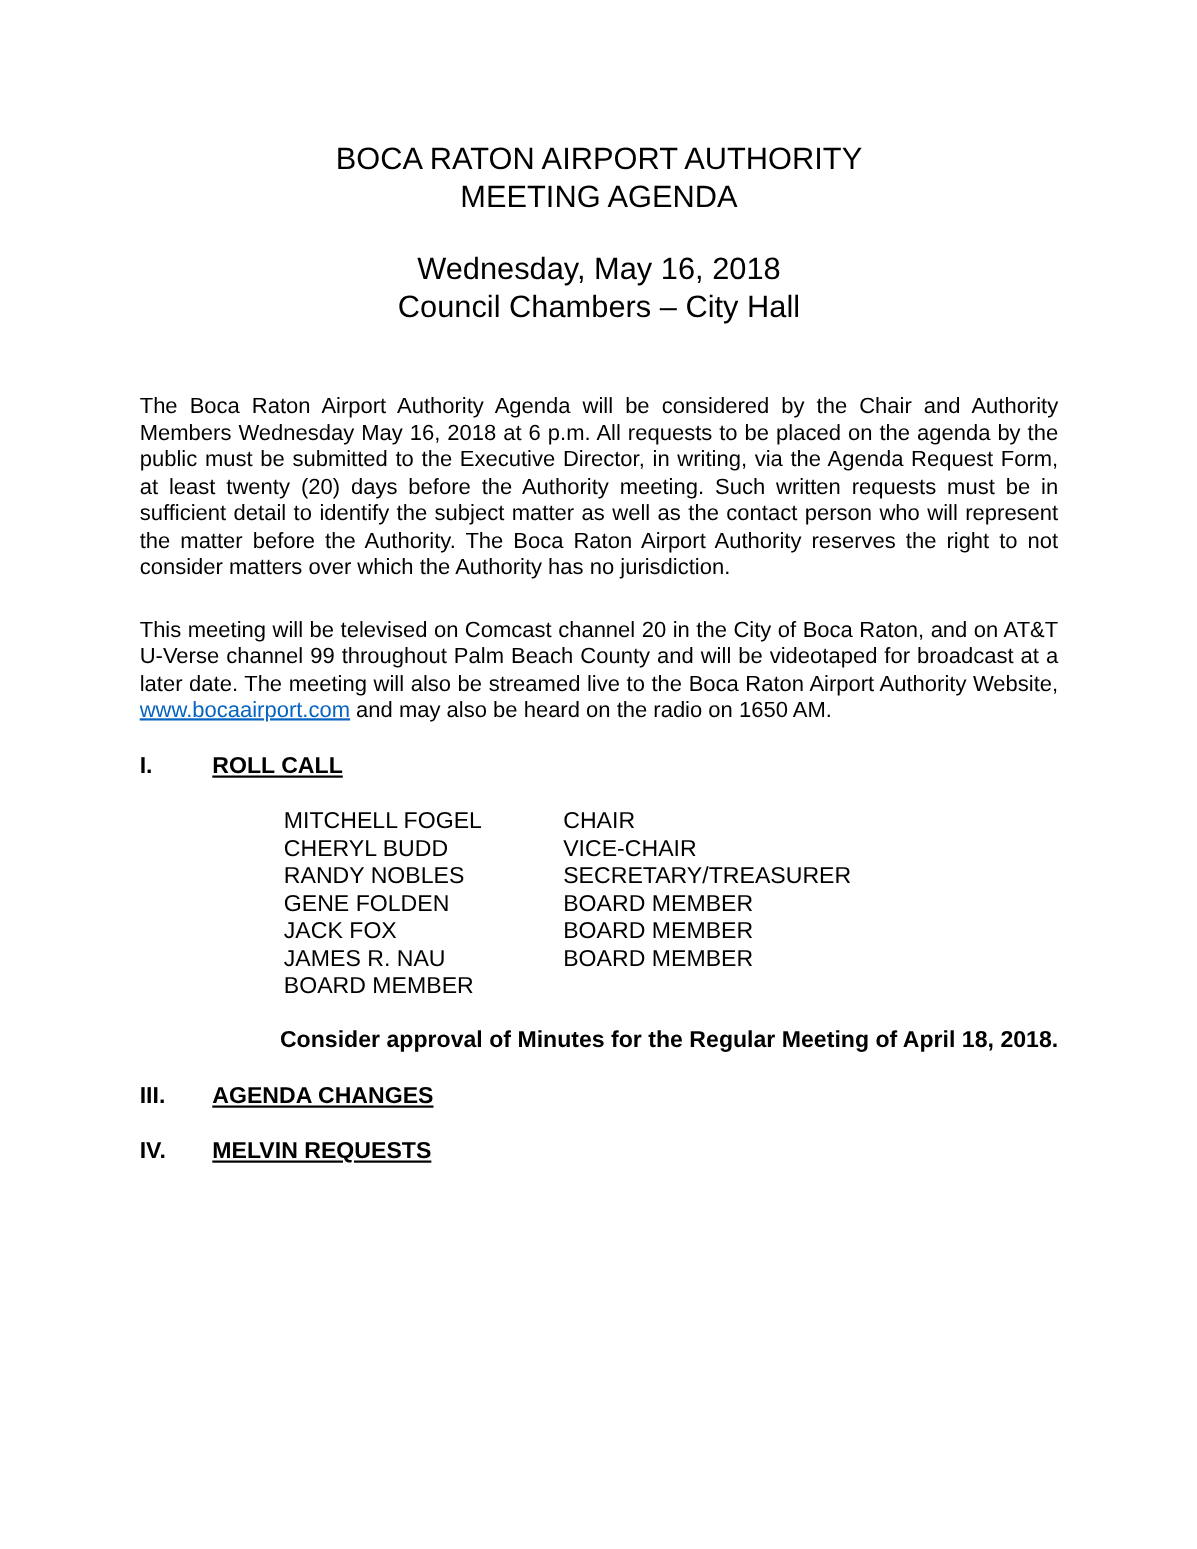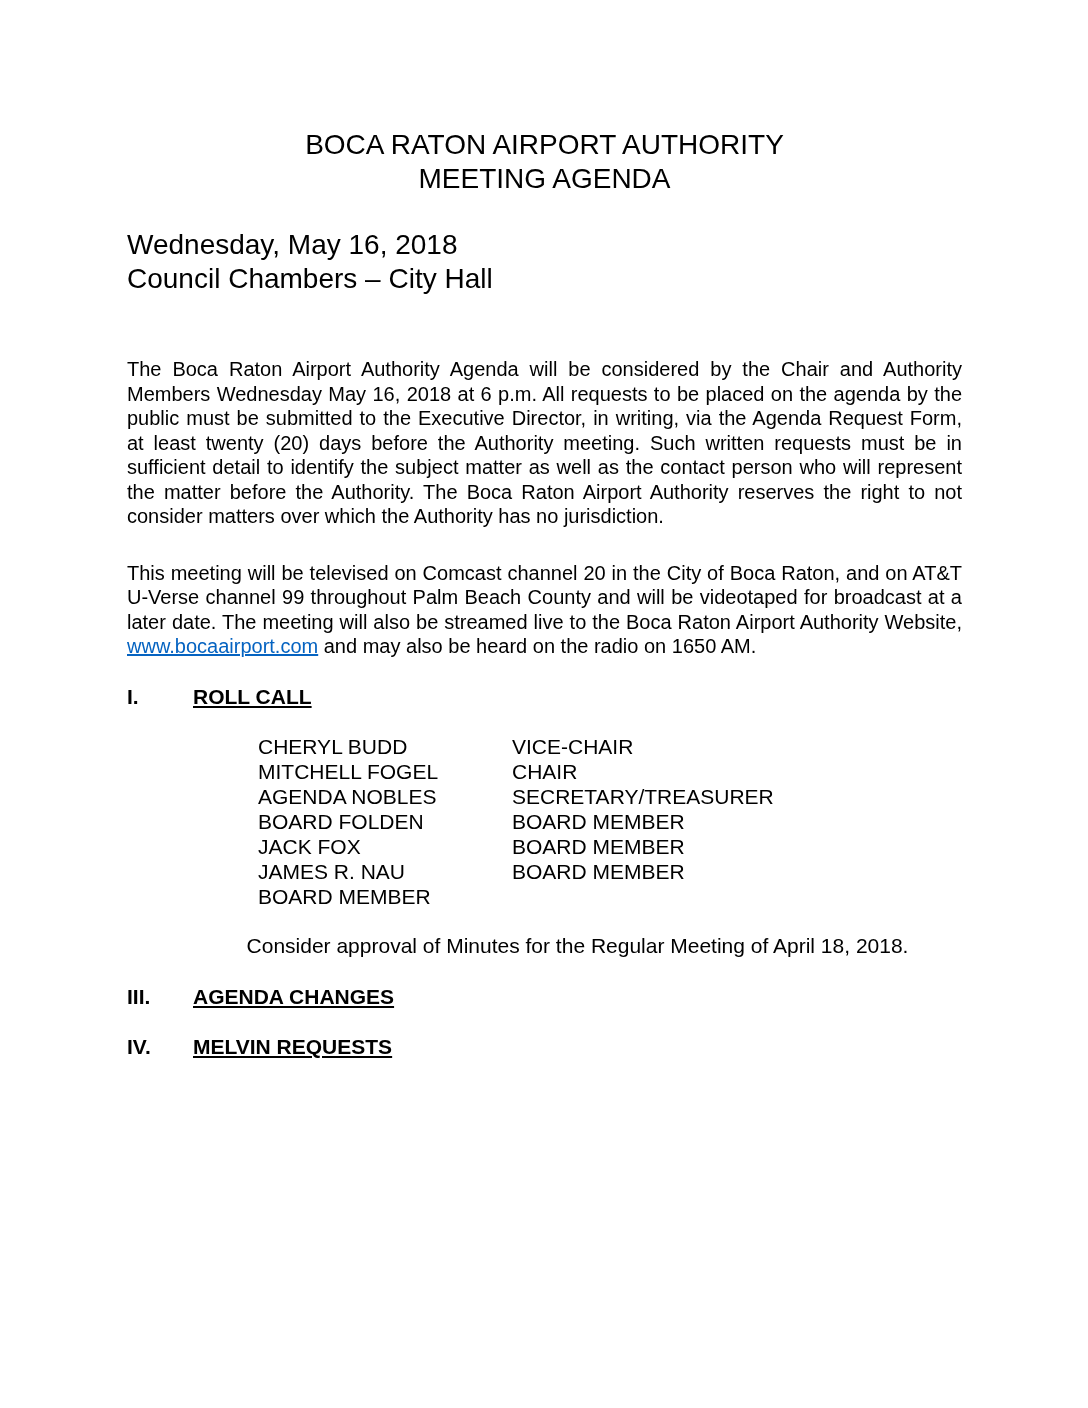--- a/index.html
+++ b/index.html
@@ -19,21 +19,21 @@
     padding: 128px 126px 0 127px;
     overflow: hidden;
   }
   .doc-title {
     text-align: center;
     font-size: 28px;
     line-height: 34px;
     font-weight: normal;
   }
   .doc-date {
-    text-align: left;
+    text-align: center;
     font-size: 28px;
     line-height: 34px;
     margin-top: 32px;
   }
   .para {
     font-size: 20px;
     line-height: 24.5px;
     text-align: justify;
   }
   .para-1 { margin-top: 61px; }
@@ -68,21 +68,22 @@
   }
   .roster-name {
     width: 254px;
     flex: 0 0 254px;
   }
   .sec-body {
     margin-top: 25px;
     margin-left: 66px;
     font-size: 21px;
     line-height: 24.5px;
-    text-align: center;
+    text-align: right;
+    font-weight: bold;
   }
 </style>
 </head>
 <body>
 
 <div class="page">
 
   <div class="doc-title">
     <div>BOCA RATON AIRPORT AUTHORITY</div>
     <div>MEETING AGENDA</div>
@@ -97,33 +98,33 @@
 
   <div class="para para-2"><span>This meeting will be televised on Comcast channel 20 in the City of Boca Raton, and on AT&amp;T U-Verse channel 99 throughout Palm Beach County and will be videotaped for broadcast at a later date.  The meeting will also be streamed live to the Boca Raton Airport Authority Website, </span><a class="doc-link" id="website-link" style="color: rgb(5, 99, 193);">www.bocaairport.com</a><span> and may also be heard on the radio on 1650 AM.</span></div>
 
   <div class="section">
     <div class="sec-num">I.</div>
     <div class="sec-head">ROLL CALL</div>
   </div>
 
   <div class="roster">
     <div class="roster-row">
+      <div class="roster-name">MITCHELL FOGEL</div>
+      <div class="roster-title">CHAIR</div>
+    </div>
+    <div class="roster-row">
       <div class="roster-name">CHERYL BUDD</div>
       <div class="roster-title">VICE-CHAIR</div>
     </div>
     <div class="roster-row">
-      <div class="roster-name">MITCHELL FOGEL</div>
-      <div class="roster-title">CHAIR</div>
-    </div>
-    <div class="roster-row">
-      <div class="roster-name">AGENDA NOBLES</div>
+      <div class="roster-name">RANDY NOBLES</div>
       <div class="roster-title">SECRETARY/TREASURER</div>
     </div>
     <div class="roster-row">
-      <div class="roster-name">BOARD FOLDEN</div>
+      <div class="roster-name">GENE FOLDEN</div>
       <div class="roster-title">BOARD MEMBER</div>
     </div>
     <div class="roster-row">
       <div class="roster-name">JACK FOX</div>
       <div class="roster-title">BOARD MEMBER</div>
     </div>
     <div class="roster-row">
       <div class="roster-name">JAMES R. NAU</div>
       <div class="roster-title">BOARD MEMBER</div>
     </div>

